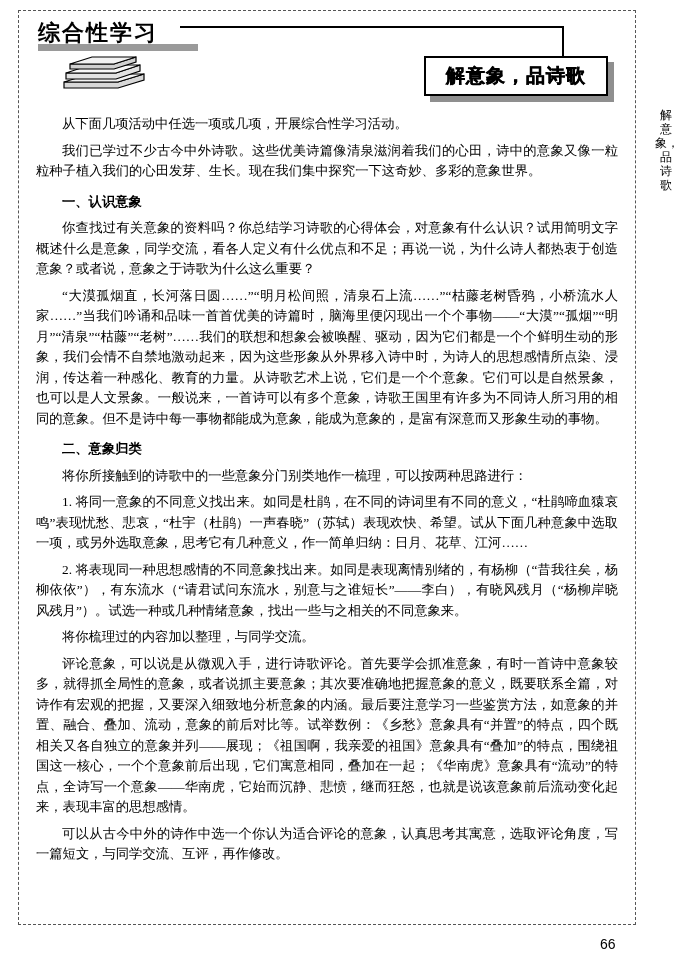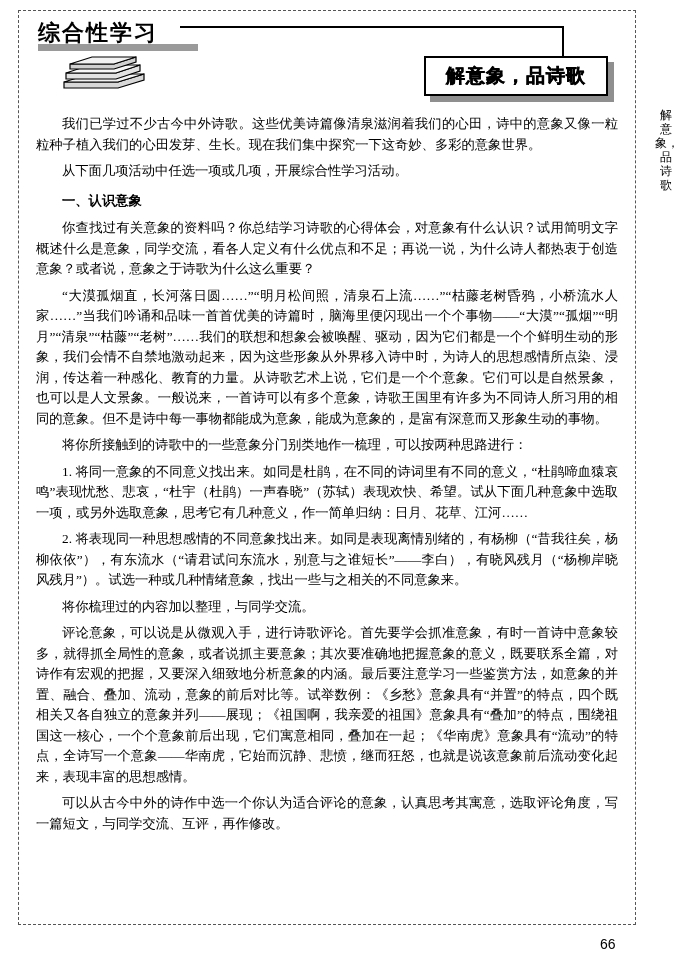--- a/index.html
+++ b/index.html
@@ -155,21 +155,21 @@
     text-justify: inter-ideograph;
     color: #000;
   }
   p.indent { text-indent: 26px; }
   p.heading {
     font-weight: bold;
     text-indent: 26px;
     margin-top: 10px;
     margin-bottom: 6px;
   }
-  .sec-gap { margin-top: 12px; font-family: Liberation Mono, monospace; }
+  .sec-gap { margin-top: 12px; }
 
   
   .page-number {
     position: absolute;
     left: 600px;
     top: 936px;
     font-size: 14px;
     font-family: "Liberation Sans", "DejaVu Sans", sans-serif;
     color: #000;
   }
@@ -204,27 +204,28 @@
     <div class="banner-box">
       <div class="banner-text">解意象，品诗歌</div>
     </div>
   </div>
 
   <div class="side-label">
     <span>解意象，品诗歌</span>
   </div>
 
   <div class="content">
+    <p class="indent">从下面几项活动中任选一项或几项，开展综合性学习活动。</p>
     <p class="indent">我们已学过不少古今中外诗歌。这些优美诗篇像清泉滋润着我们的心田，诗中的意象又像一粒粒种子植入我们的心田发芽、生长。现在我们集中探究一下这奇妙、多彩的意象世界。</p>
-    <p class="indent">从下面几项活动中任选一项或几项，开展综合性学习活动。</p>
 
     <p class="heading sec-gap">一、认识意象</p>
     <p class="indent">你查找过有关意象的资料吗？你总结学习诗歌的心得体会，对意象有什么认识？试用简明文字概述什么是意象，同学交流，看各人定义有什么优点和不足；再说一说，为什么诗人都热衷于创造意象？或者说，意象之于诗歌为什么这么重要？</p>
     <p class="indent">“大漠孤烟直，长河落日圆……”“明月松间照，清泉石上流……”“枯藤老树昏鸦，小桥流水人家……”当我们吟诵和品味一首首优美的诗篇时，脑海里便闪现出一个个事物——“大漠”“孤烟”“明月”“清泉”“枯藤”“老树”……我们的联想和想象会被唤醒、驱动，因为它们都是一个个鲜明生动的形象，我们会情不自禁地激动起来，因为这些形象从外界移入诗中时，为诗人的思想感情所点染、浸润，传达着一种感化、教育的力量。从诗歌艺术上说，它们是一个个意象。它们可以是自然景象，也可以是人文景象。一般说来，一首诗可以有多个意象，诗歌王国里有许多为不同诗人所习用的相同的意象。但不是诗中每一事物都能成为意象，能成为意象的，是富有深意而又形象生动的事物。</p>
 
+    <p class="heading sec-gap">二、意象归类</p>
     <p class="indent">将你所接触到的诗歌中的一些意象分门别类地作一梳理，可以按两种思路进行：</p>
     <p class="indent">1. 将同一意象的不同意义找出来。如同是杜鹃，在不同的诗词里有不同的意义，“杜鹃啼血猿哀鸣”表现忧愁、悲哀，“杜宇（杜鹃）一声春晓”（苏轼）表现欢快、希望。试从下面几种意象中选取一项，或另外选取意象，思考它有几种意义，作一简单归纳：日月、花草、江河……</p>
     <p class="indent">2. 将表现同一种思想感情的不同意象找出来。如同是表现离情别绪的，有杨柳（“昔我往矣，杨柳依依”），有东流水（“请君试问东流水，别意与之谁短长”——李白），有晓风残月（“杨柳岸晓风残月”）。试选一种或几种情绪意象，找出一些与之相关的不同意象来。</p>
     <p class="indent">将你梳理过的内容加以整理，与同学交流。</p>
 
     <p class="indent">评论意象，可以说是从微观入手，进行诗歌评论。首先要学会抓准意象，有时一首诗中意象较多，就得抓全局性的意象，或者说抓主要意象；其次要准确地把握意象的意义，既要联系全篇，对诗作有宏观的把握，又要深入细致地分析意象的内涵。最后要注意学习一些鉴赏方法，如意象的并置、融合、叠加、流动，意象的前后对比等。试举数例：《乡愁》意象具有“并置”的特点，四个既相关又各自独立的意象并列——展现；《祖国啊，我亲爱的祖国》意象具有“叠加”的特点，围绕祖国这一核心，一个个意象前后出现，它们寓意相同，叠加在一起；《华南虎》意象具有“流动”的特点，全诗写一个意象——华南虎，它始而沉静、悲愤，继而狂怒，也就是说该意象前后流动变化起来，表现丰富的思想感情。</p>
     <p class="indent">可以从古今中外的诗作中选一个你认为适合评论的意象，认真思考其寓意，选取评论角度，写一篇短文，与同学交流、互评，再作修改。</p>
   </div>
 
   <div class="page-number">66</div>

